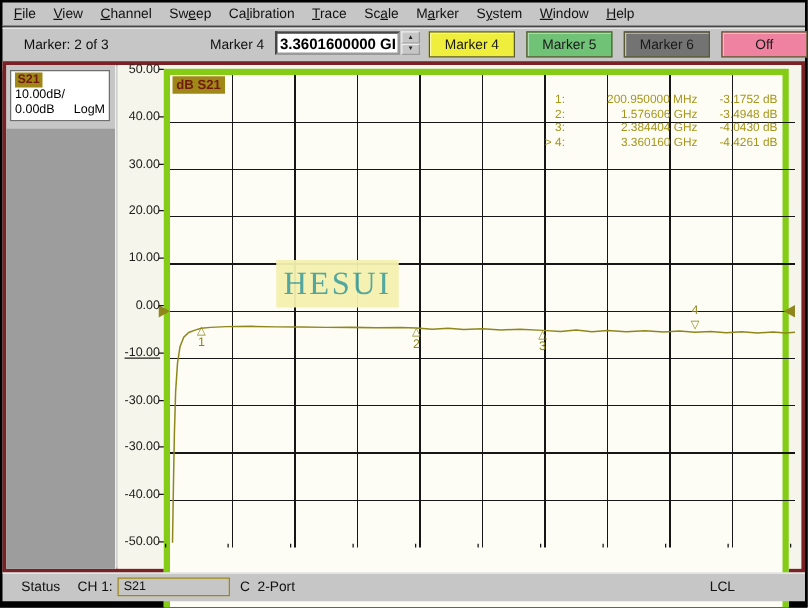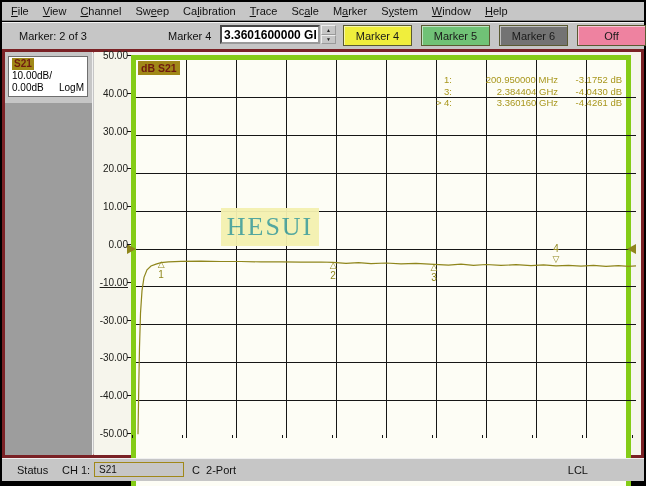--- a/index.html
+++ b/index.html
@@ -115,20 +115,21 @@
             <line x1="0" x2="500" y1="264.6" y2="264.6" stroke="#161616" stroke-width="1" shape-rendering="crispEdges"></line>
             <line x1="400" x2="400" y1="0" y2="378" stroke="#161616" stroke-width="1" shape-rendering="crispEdges"></line>
             <line x1="0" x2="500" y1="302.4" y2="302.4" stroke="#161616" stroke-width="1" shape-rendering="crispEdges"></line>
             <line x1="450" x2="450" y1="0" y2="378" stroke="#161616" stroke-width="1" shape-rendering="crispEdges"></line>
             <line x1="0" x2="500" y1="340.2" y2="340.2" stroke="#161616" stroke-width="1" shape-rendering="crispEdges"></line>
             <polyline points="2.0,374.2 2.8,325.1 3.5,287.3 4.5,253.3 6.0,230.6 8.0,217.3 11.0,209.8 15.0,206.0 20.0,204.1 25.0,202.6 32.5,201.9 45.0,201.3 65.0,201.1 85.0,201.5 105.0,201.5 125.0,201.9 145.0,201.9 165.0,202.2 185.0,202.0 197.0,202.4 210.0,203.4 222.5,202.6 235.0,203.6 250.0,203.0 265.0,203.9 280.0,203.4 298.0,204.3 312.5,205.1 325.0,204.1 337.5,205.3 350.0,204.5 365.0,205.4 380.0,204.7 395.0,205.6 407.5,204.9 420.0,205.8 432.5,205.3 445.0,206.2 457.5,205.4 470.0,206.4 482.5,205.6 492.5,206.4 500.0,205.8" fill="none" stroke="#8f861c" stroke-width="1.2"></polyline>
           </svg>
         <div class="corner-badge">dB S21</div>
         <div class="readout" id="readout">
             <div><span class="ro-n">1:</span><span class="ro-f">200.950000 MHz</span><span class="ro-v">-3.1752 dB</span></div>
+            <div><span class="ro-n">2:</span><span class="ro-f">1.576606 GHz</span><span class="ro-v">-3.4948 dB</span></div>
             <div><span class="ro-n">3:</span><span class="ro-f">2.384404 GHz</span><span class="ro-v">-4.0430 dB</span></div>
             <div><span class="ro-n">&gt; 4:</span><span class="ro-f">3.360160 GHz</span><span class="ro-v">-4.4261 dB</span></div>
           </div>
         <div class="watermark">HESUI</div>
         <div class="ref-arrow ref-left" id="refL" style="top: 184px;"></div>
         <div class="ref-arrow ref-right" id="refR" style="top: 184px;"></div>
       <div class="mk mk-tri" style="left: 25.1px; top: 200.002px;">△</div>
           <div class="mk" style="left: 25.1px; top: 210.002px;">1</div>
           <div class="mk mk-tri" style="left: 197.1px; top: 201.21px;">△</div>
           <div class="mk" style="left: 197.1px; top: 211.21px;">2</div>

